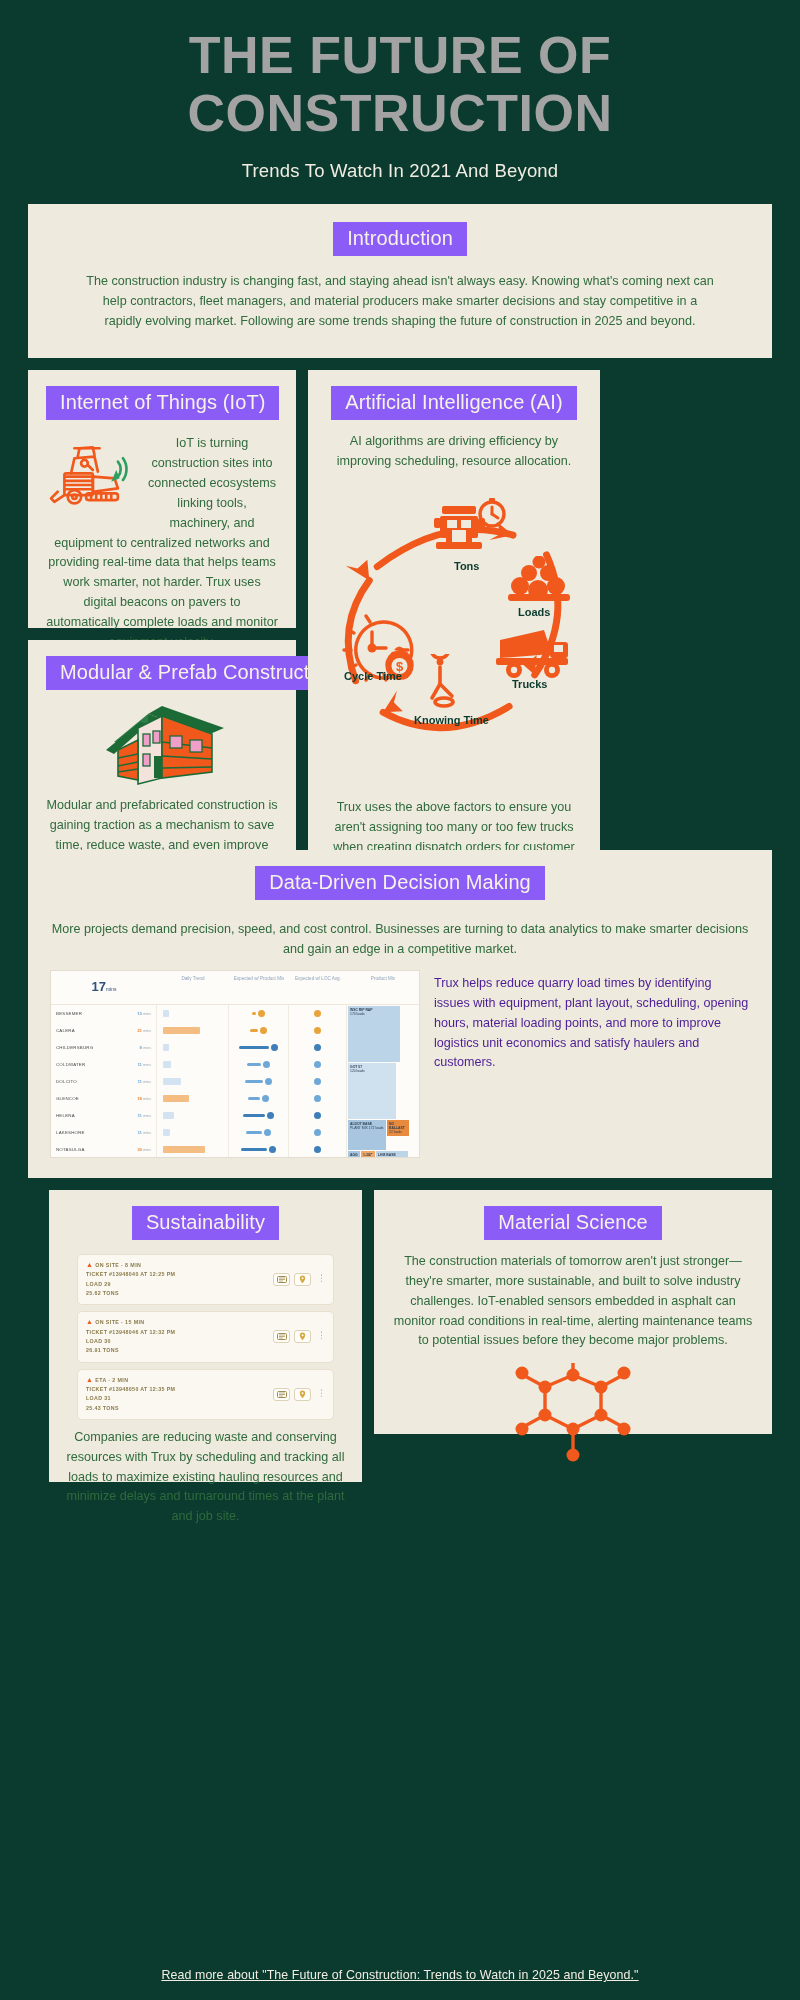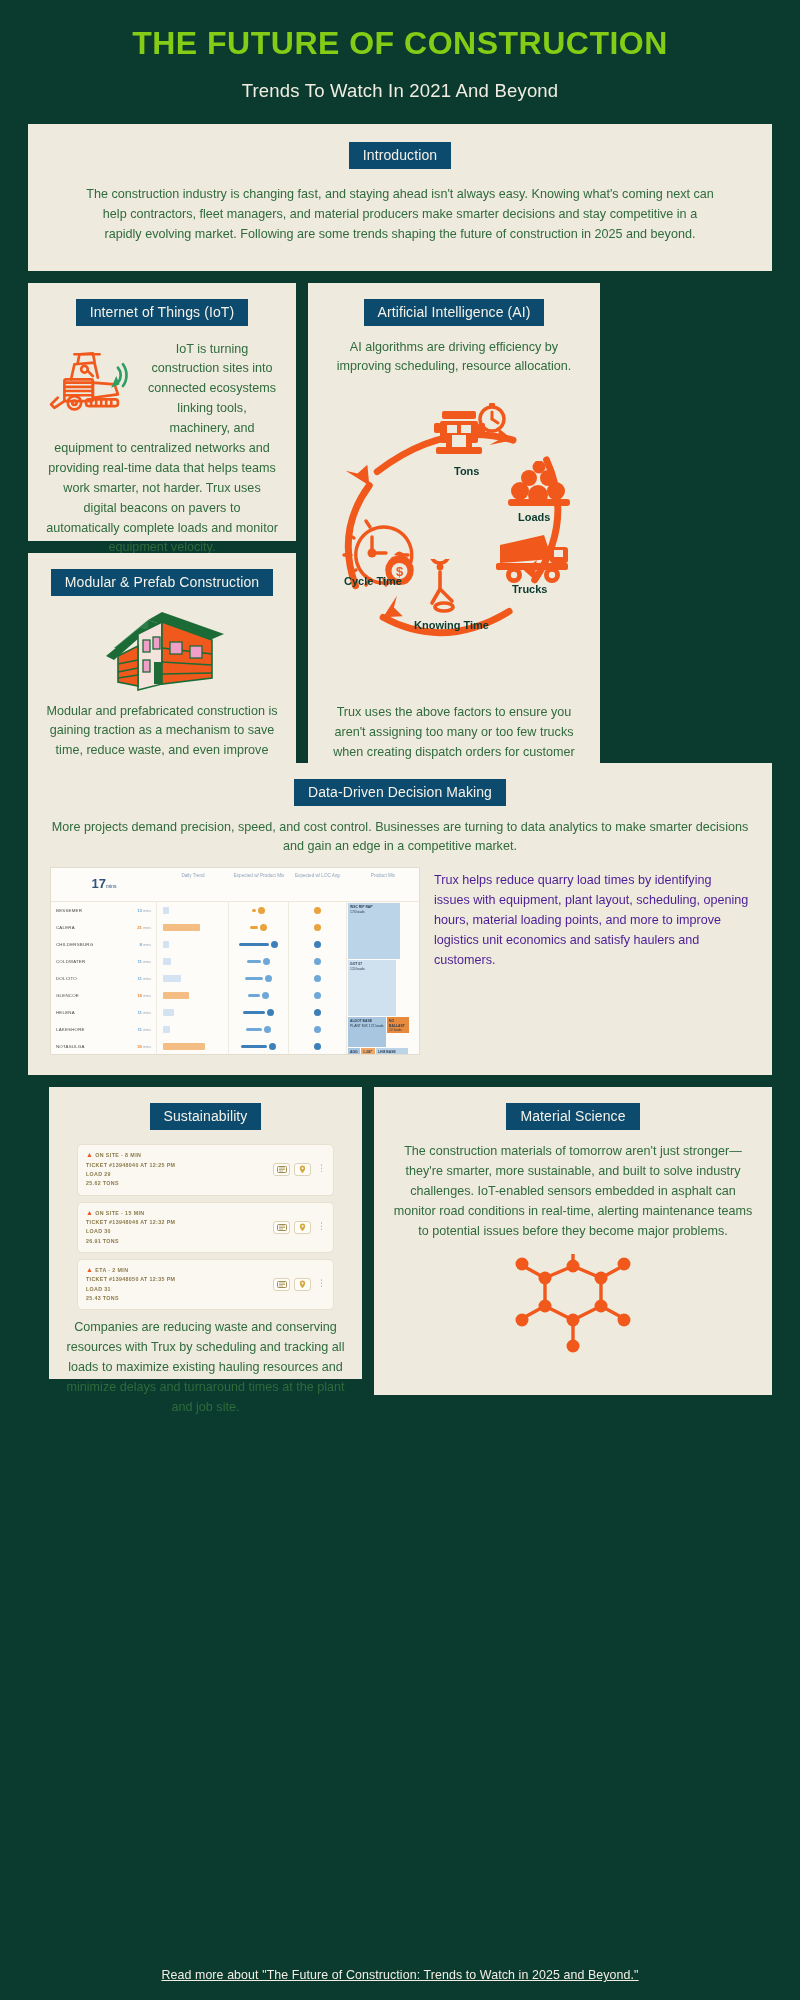--- a/index.html
+++ b/index.html
@@ -7,22 +7,22 @@
     width: 800px; height: 2000px;
     background: #0b3a2e;
     font-family: "Liberation Sans", sans-serif;
     overflow: hidden;
   }
   .page { width: 800px; height: 2000px; position: relative; background: #0b3a2e; }
 
   
   .hero { padding: 26px 40px 0; text-align: center; }
   .hero h1 {
-    color: #84cc16;
-    font-size: 32px;
+    color: #a3a3a3;
+    font-size: 52px;
     line-height: 1.12;
     letter-spacing: 0.5px;
     font-weight: 800;
     text-transform: uppercase;
   }
   .hero .subtitle {
     color: #f2ede3;
     font-size: 18.5px;
     font-weight: 400;
     margin-top: 18px;
@@ -30,23 +30,23 @@
   }
 
   
   .card {
     background: #efeade;
     padding: 16px 18px 18px;
     position: relative;
   }
   .chip {
     display: inline-block;
-    background: #0c4a6e;
+    background: #8b5cf6;
     color: #f6f2e8;
-    font-size: 14px;
+    font-size: 20px;
     padding: 5px 14px 6px;
     letter-spacing: .1px;
     white-space: nowrap;
   }
   .chip-wrap { text-align: center; }
   .body-text {
     color: #2f6b3d;
     font-size: 12.6px;
     line-height: 1.58;
     text-align: center;
@@ -300,21 +300,21 @@
         </div>
 
         <p class="body-text" style="margin-top:20px;">Trux uses the above factors to ensure you aren't assigning too many or too few trucks when creating dispatch orders for customer deliveries.</p>
       </div>
     </div>
   </div>
 
   <div class="data-card mt12">
     <div class="card" style="padding:16px 22px 20px;">
       <div class="chip-wrap"><span class="chip">Data-Driven Decision Making</span></div>
-      <p class="body-text" style="margin-top:12px;">More projects demand precision, speed, and cost control. Businesses are turning to data analytics to make smarter decisions and gain an edge in a competitive market.</p>
+      <p class="body-text" style="margin-top:20px;">More projects demand precision, speed, and cost control. Businesses are turning to data analytics to make smarter decisions and gain an edge in a competitive market.</p>
 
       <div class="dash-row">
         <div class="dash">
           <div class="dash-head">
             <div class="dh kpi" style="width:106px;">
               <span>17</span><small>mins</small>
             </div>
             <div class="dh" style="width:72px;">Daily Trend</div>
             <div class="dh" style="width:60px;">Expected w/ Product Mix</div>
             <div class="dh" style="width:58px;">Expected w/ LOC Avg.</div>
@@ -546,21 +546,21 @@
                 </div>
                 <div class="t-kebab">⋮</div>
               </div>
             </div>
           </div>
         <p class="body-text" style="margin-top:8px;">Companies are reducing waste and conserving resources with Trux by scheduling and tracking all loads to maximize existing hauling resources and minimize delays and turnaround times at the plant and job site.</p>
       </div>
     </div>
 
     <div class="col-right" style="width:226px; flex:1;">
-      <div class="card" style="height:308px;">
+      <div class="card" style="height:244px;">
         <div class="chip-wrap"><span class="chip">Material Science</span></div>
         <p class="body-text" style="margin-top:12px;">The construction materials of tomorrow aren't just stronger—they're smarter, more sustainable, and built to solve industry challenges. IoT-enabled sensors embedded in asphalt can monitor road conditions in real-time, alerting maintenance teams to potential issues before they become major problems.</p>
         <svg style="display:block;margin:10px auto 0;" width="116" height="104" viewBox="0 0 116 104">
           <g stroke="#f1581c" stroke-width="3.4" fill="none">
             <path d="M30 26 L58 14 L86 26 L86 54 L58 68 L30 54 Z"></path>
             <path d="M58 68 L58 92"></path>
             <path d="M30 54 L8 66"></path>
             <path d="M86 54 L108 66"></path>
             <path d="M30 26 L8 14"></path>
             <path d="M86 26 L108 14"></path>

